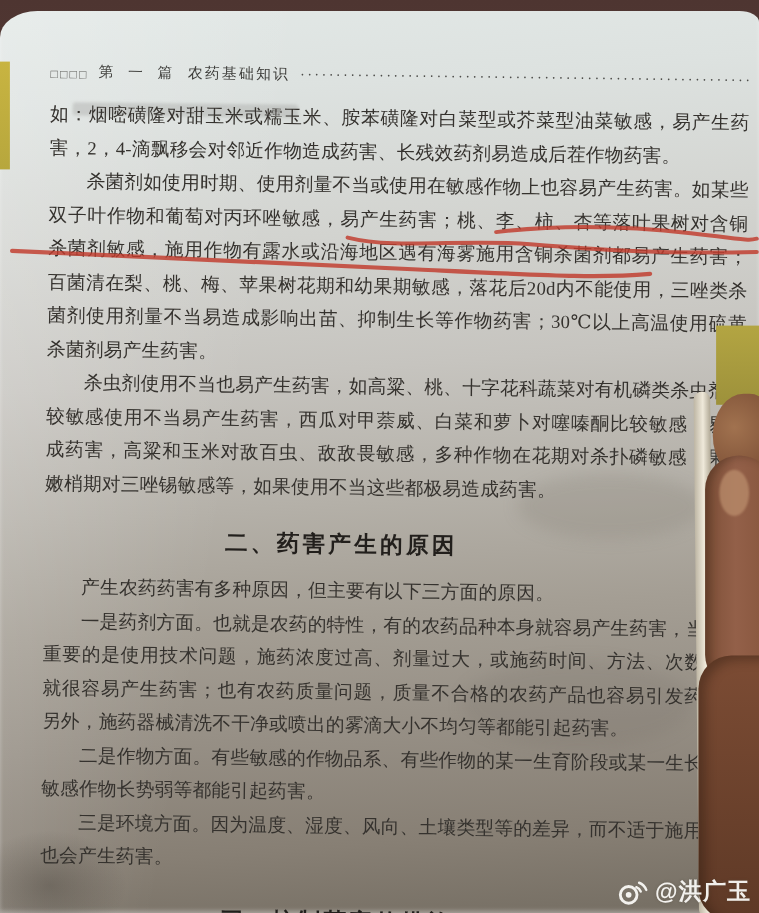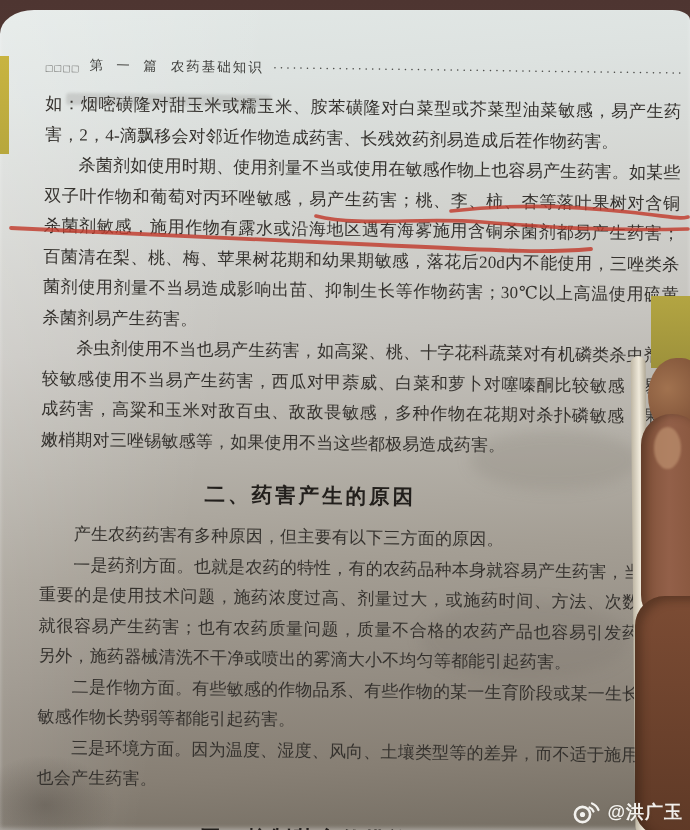--- a/index.html
+++ b/index.html
@@ -55,21 +55,21 @@
   }
   
   .hand{position:absolute;inset:0;z-index:6;pointer-events:none;}
   .finger-top{position:absolute;left:648px;top:358px;width:56px;height:76px;background:radial-gradient(circle at 35% 40%,#a1724f,#7d5036 80%);border-radius:50% 40% 40% 50%;}
   .finger-mid{position:absolute;left:641px;top:414px;width:62px;height:212px;background:linear-gradient(90deg,#7e5038,#936049 45%,#86553c);border-radius:34px;box-shadow:inset 5px 0 9px rgba(40,22,12,.35);}
   .knuckle{position:absolute;left:654px;top:427px;width:27px;height:42px;background:#bd906e;border-radius:50%;opacity:.7;filter:blur(1.2px);}
   .hand-low{position:absolute;left:635px;top:596px;width:66px;height:240px;background:linear-gradient(180deg,#7c4c34,#5e3926);border-radius:30px 8px 0 28px;box-shadow:inset 6px 4px 10px rgba(30,16,8,.35);}
   
   .watermark{
     position:absolute;right:7px;bottom:6px;z-index:8;display:flex;align-items:center;gap:5px;
-    color:#fbfaf7;opacity:.94;font-size:18px;font-weight:bold;letter-spacing:1px;
+    color:#fbfaf7;opacity:.94;font-size:21px;font-weight:bold;letter-spacing:1px;
     font-family:"Liberation Sans","DejaVu Sans",sans-serif;
     text-shadow:0 0 3px rgba(80,70,55,.45);
   }
   .wm-icon{display:block;}
 </style>
 </head>
 <body>
 
 <div class="stage">
 

